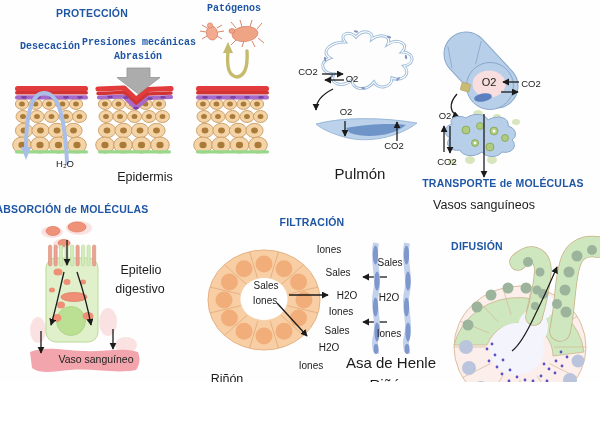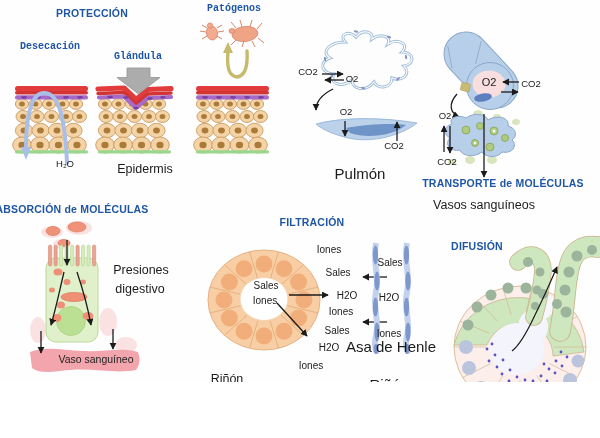--- a/index.html
+++ b/index.html
@@ -376,55 +376,56 @@
       <circle cx="561" cy="352" r="1.4"></circle>
           <circle cx="567" cy="357" r="1.4"></circle>
           <circle cx="544" cy="364" r="1.4"></circle>
     </g>
     <path d="M512,351 C520,345 528,330 535,315 C545,295 550,283 557,267" fill="none" stroke="#1b1b1b" stroke-width="1.2" marker-end="url(#ab)"></path>
   </g>
 </svg>
 
 <div class="lbl head" style="left:92px;top:7.5px">PROTECCIÓN</div>
 <div class="lbl sub" style="left:50px;top:42px">Desecación</div>
-<div class="lbl sub" style="left:138px;top:51.5px">Glándula</div>
+<div class="lbl sub" style="left:139px;top:37.5px">Presiones mecánicas</div>
+<div class="lbl sub" style="left:138px;top:51.5px">Abrasión</div>
 <div class="lbl sub" style="left:234px;top:3.5px">Patógenos</div>
 <div class="lbl gas" style="left:65px;top:158.5px">H₂O</div>
-<div class="lbl cap" style="left:145px;top:163px">Epidermis</div>
+<div class="lbl cap" style="left:145px;top:171px">Epidermis</div>
 
 <div class="lbl gas" style="left:308px;top:67px">CO2</div>
 <div class="lbl gas" style="left:352px;top:74px">O2</div>
 <div class="lbl gas" style="left:346px;top:107px">O2</div>
 <div class="lbl gas" style="left:394px;top:141px">CO2</div>
 <div class="lbl cap-lg" style="left:360px;top:166px">Pulmón</div>
 
 <div class="lbl lumen" style="left:489px;top:77px">O2</div>
 <div class="lbl gas" style="left:531px;top:79px">CO2</div>
 <div class="lbl gas" style="left:445px;top:111px">O2</div>
 <div class="lbl gas" style="left:447px;top:157px">CO2</div>
 <div class="lbl cap" style="left:484px;top:199px">Vasos sanguíneos</div>
 <div class="lbl head" style="left:503px;top:178px">TRANSPORTE de MOLÉCULAS</div>
 
 <div class="lbl head" style="left:72px;top:204px">ABSORCIÓN de MOLÉCULAS</div>
-<div class="lbl cap" style="left:141px;top:264px">Presiones</div>
+<div class="lbl cap" style="left:141px;top:264px">Epitelio</div>
 <div class="lbl cap" style="left:140px;top:283px">digestivo</div>
 <div class="lbl band" style="left:84px;top:353.5px">Vaso sanguíneo</div>
 
 <div class="lbl head" style="left:312px;top:217px">FILTRACIÓN</div>
 <div class="lbl sm" style="left:266px;top:281px">Sales</div>
 <div class="lbl sm" style="left:265px;top:296px">Iones</div>
 <div class="lbl sm" style="left:329px;top:245px">Iones</div>
 <div class="lbl sm" style="left:338px;top:268px">Sales</div>
 <div class="lbl sm" style="left:347px;top:291px">H2O</div>
 <div class="lbl sm" style="left:341px;top:307px">Iones</div>
 <div class="lbl sm" style="left:337px;top:325.5px">Sales</div>
 <div class="lbl sm" style="left:329px;top:342.5px">H2O</div>
 <div class="lbl sm" style="left:311px;top:360.5px">Iones</div>
 <div class="lbl sm" style="left:390px;top:257.5px">Sales</div>
 <div class="lbl sm" style="left:389px;top:292.5px">H2O</div>
 <div class="lbl sm" style="left:389px;top:328.5px">Iones</div>
 <div class="lbl cap" style="left:227px;top:373px">Riñón</div>
-<div class="lbl cap-lg" style="left:391px;top:339px">Asa de Henle</div>
+<div class="lbl cap-lg" style="left:391px;top:355px">Asa de Henle</div>
 <div class="lbl cap-lg" style="left:389px;top:377px">Riñón</div>
 
 <div class="lbl head" style="left:477px;top:241px">DIFUSIÓN</div>
 
 </div>
 
 </body></html>

